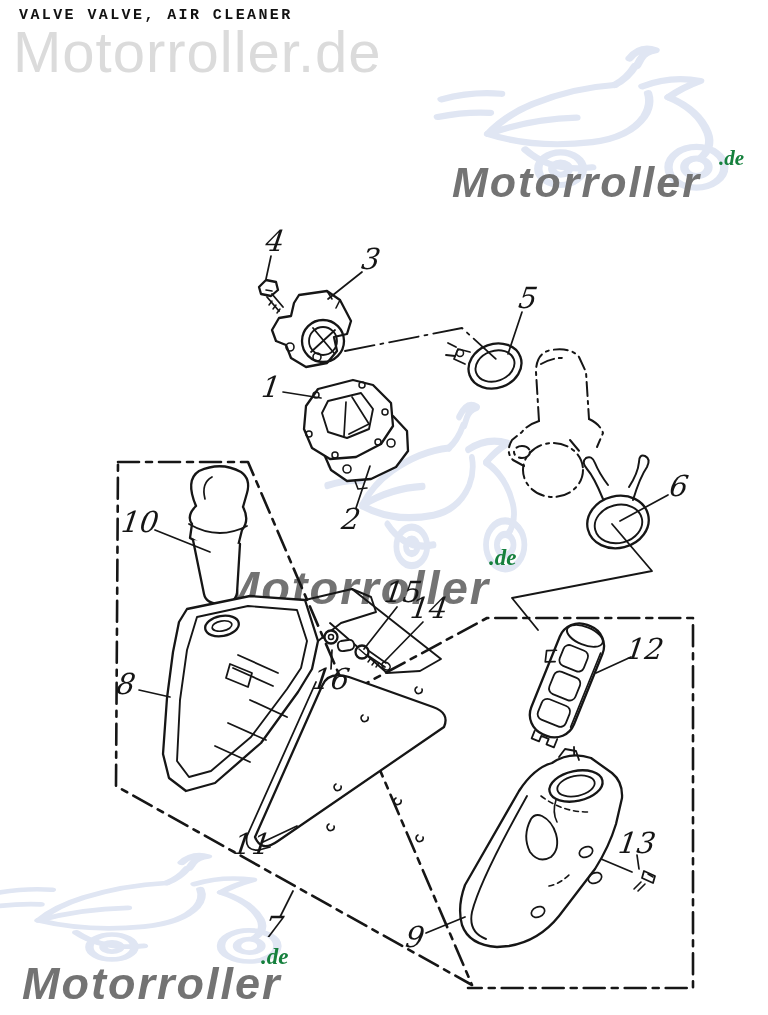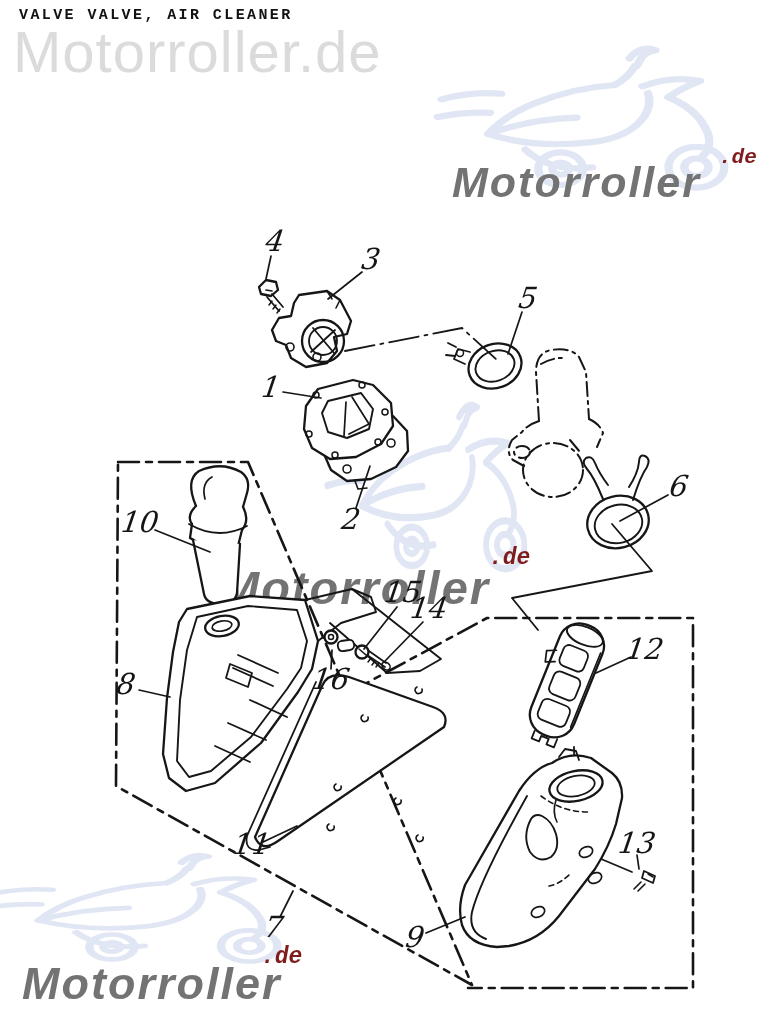--- a/index.html
+++ b/index.html
@@ -7,22 +7,22 @@
           font-family:"Liberation Sans",sans-serif;}
   
   #wm-layer{position:absolute;inset:0;z-index:0;}
   .wm-banner{position:absolute;left:13px;top:18px;font-family:"Liberation Sans",sans-serif;
              font-size:58px;font-weight:400;color:#dbdbdb;letter-spacing:1px;white-space:nowrap;}
   .wm-it{position:absolute;font-family:"Liberation Sans",sans-serif;font-style:italic;
          font-weight:600;color:#737373;white-space:nowrap;letter-spacing:2px;}
   .wm-it.tr{left:452px;top:158px;font-size:43px;}
   .wm-it.mid{left:220px;top:560px;font-size:47px;}
   .wm-it.bl{left:22px;top:958px;font-size:45px;}
-  .wm-de{position:absolute;font-family:Liberation Mono, monospace;font-style:italic;
-         font-weight:600;color:#7f1d1d;}
+  .wm-de{position:absolute;font-family:Liberation Serif, serif;font-style:italic;
+         font-weight:600;color:#15803d;}
   .wm-de.tr{left:719px;top:146px;font-size:21px;}
   .wm-de.mid{left:489px;top:545px;font-size:23px;}
   .wm-de.bl{left:261px;top:944px;font-size:23px;}
   #wm-sketches{position:absolute;inset:0;}
   
   #diagram{position:absolute;inset:0;z-index:2;}
   
   #callout-layer{position:absolute;inset:0;z-index:3;}
   .callout{position:absolute;transform:translate(-50%,-55%) skewX(-8deg);
            font-family:"DejaVu Serif",serif;font-style:italic;font-weight:500;

